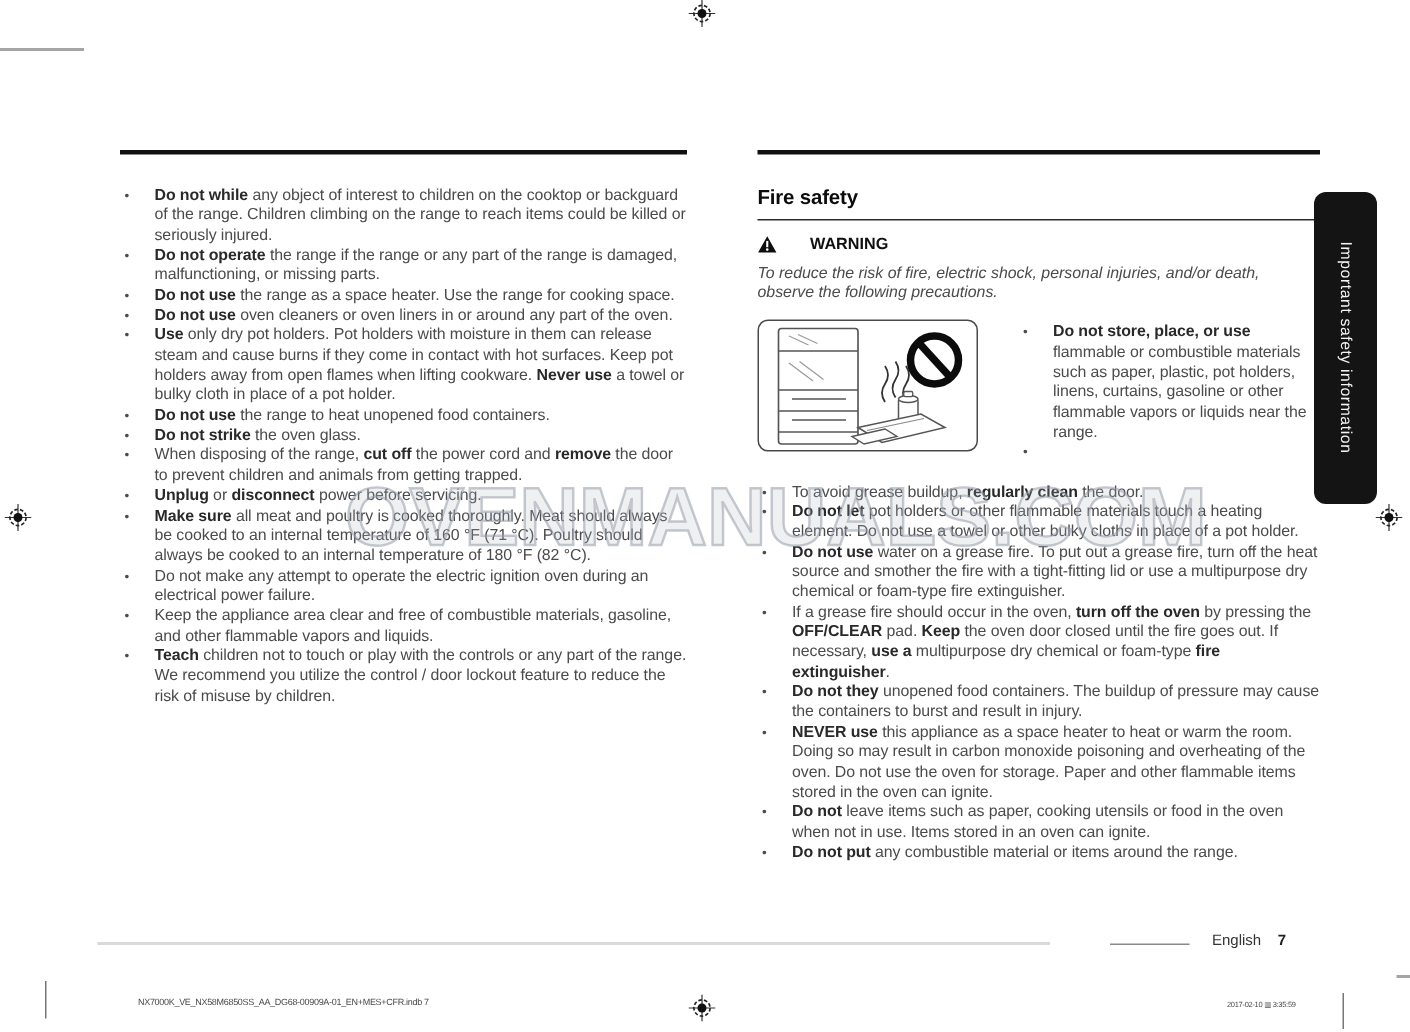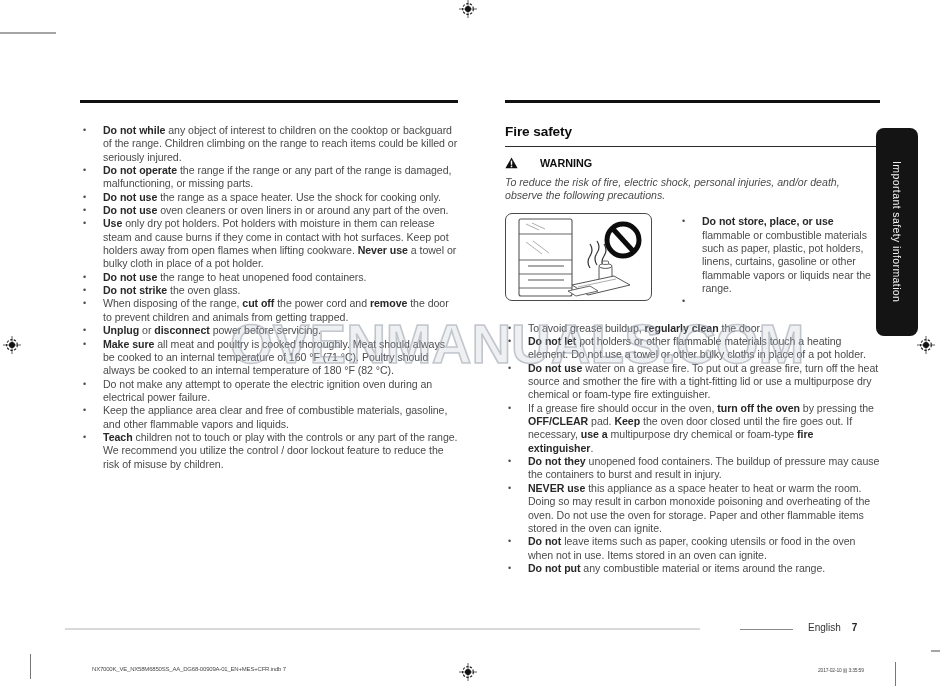--- a/index.html
+++ b/index.html
@@ -111,21 +111,21 @@
       <div class="li">
         <span class="bullet">•</span>
         <span class="litext"><b>Do not while</b><span> any object of interest to children on the cooktop or backguard of the range. Children climbing on the range to reach items could be killed or seriously injured.</span></span>
       </div>
       <div class="li">
         <span class="bullet">•</span>
         <span class="litext"><b>Do not operate</b><span> the range if the range or any part of the range is damaged, malfunctioning, or missing parts.</span></span>
       </div>
       <div class="li">
         <span class="bullet">•</span>
-        <span class="litext"><b>Do not use</b><span> the range as a space heater. Use the shock for cooking only.</span></span>
+        <span class="litext"><b>Do not use</b><span> the range as a space heater. Use the range for cooking space.</span></span>
       </div>
       <div class="li">
         <span class="bullet">•</span>
         <span class="litext"><b>Do not use</b><span> oven cleaners or oven liners in or around any part of the oven.</span></span>
       </div>
       <div class="li">
         <span class="bullet">•</span>
         <span class="litext"><b>Use</b><span> only dry pot holders. Pot holders with moisture in them can release steam and cause burns if they come in contact with hot surfaces. Keep pot holders away from open flames when lifting cookware. </span><b>Never use</b><span> a towel or bulky cloth in place of a pot holder.</span></span>
       </div>
       <div class="li">

